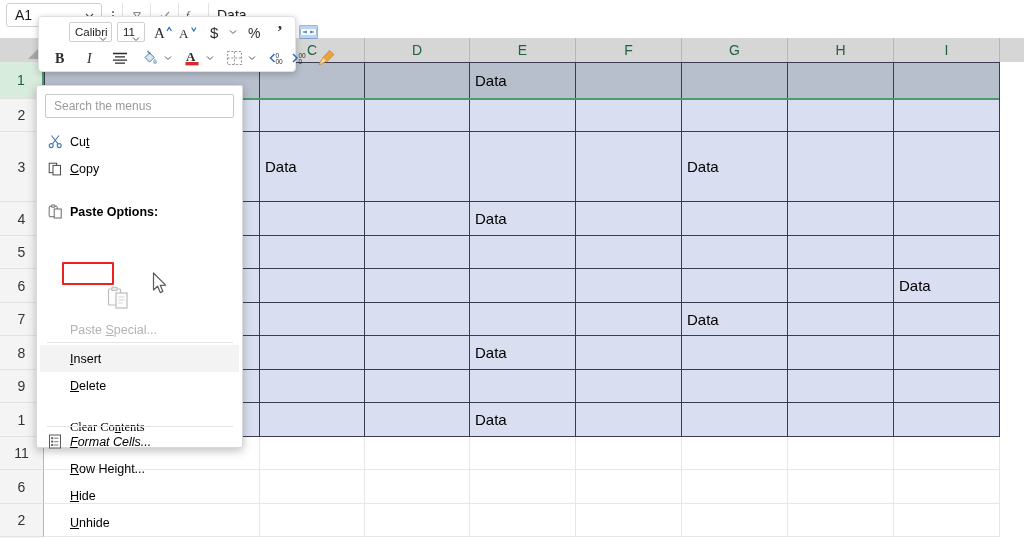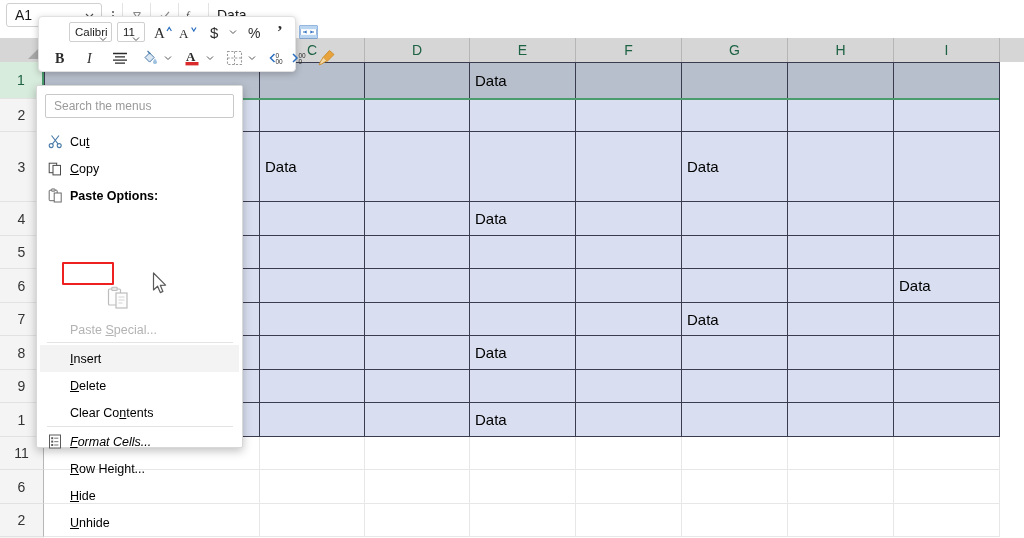--- a/index.html
+++ b/index.html
@@ -607,21 +607,21 @@
   <div class="mi" style="top:69px;">
     <span class="mi-ico">
       <svg width="15" height="15" viewBox="0 0 15 15">
         <rect x="1.2" y="2.2" width="7.5" height="9.5" fill="#fff" stroke="#4a4a4a" stroke-width="1"></rect>
         <rect x="5" y="4.4" width="7.5" height="9.5" fill="#fff" stroke="#4a4a4a" stroke-width="1"></rect>
       </svg>
     </span>
     <span class="mi-lbl"><u>C</u>opy</span>
   </div>
 
-  <div class="mi bold" style="top:96px;">
+  <div class="mi bold" style="top:112px;">
     <span class="mi-ico">
       <svg width="15" height="15" viewBox="0 0 15 15">
         <rect x="1.2" y="2.2" width="8" height="10.5" rx="0.8" fill="#fff" stroke="#6a6a6a" stroke-width="1"></rect>
         <rect x="3.4" y="0.9" width="3.6" height="2.3" rx="0.5" fill="#d9d9d9" stroke="#6a6a6a" stroke-width="0.9"></rect>
         <rect x="6.2" y="5" width="7" height="9" fill="#fff" stroke="#6a6a6a" stroke-width="1"></rect>
       </svg>
     </span>
     <span class="mi-lbl">Paste Options:</span>
   </div>
 
@@ -644,21 +644,21 @@
   <div class="mi hover" style="top:259px;">
     <span class="mi-ico"></span>
     <span class="mi-lbl"><u>I</u>nsert</span>
   </div>
 
   <div class="mi" style="top:286px;">
     <span class="mi-ico"></span>
     <span class="mi-lbl"><u>D</u>elete</span>
   </div>
 
-  <div class="mi" style="top:313px;">
+  <div class="mi" style="top:328px;font-family:Liberation Serif, serif;">
     <span class="mi-ico"></span>
     <span class="mi-lbl">Clear Co<u>n</u>tents</span>
   </div>
 
   <div class="mi-sep" style="top:340px;"></div>
 
   <div class="mi" style="top:342px;font-style:italic;">
     <span class="mi-ico">
       <svg width="14" height="15" viewBox="0 0 14 15">
         <rect x="1.5" y="1" width="11" height="13" fill="#fff" stroke="#5a5a5a" stroke-width="1"></rect>

